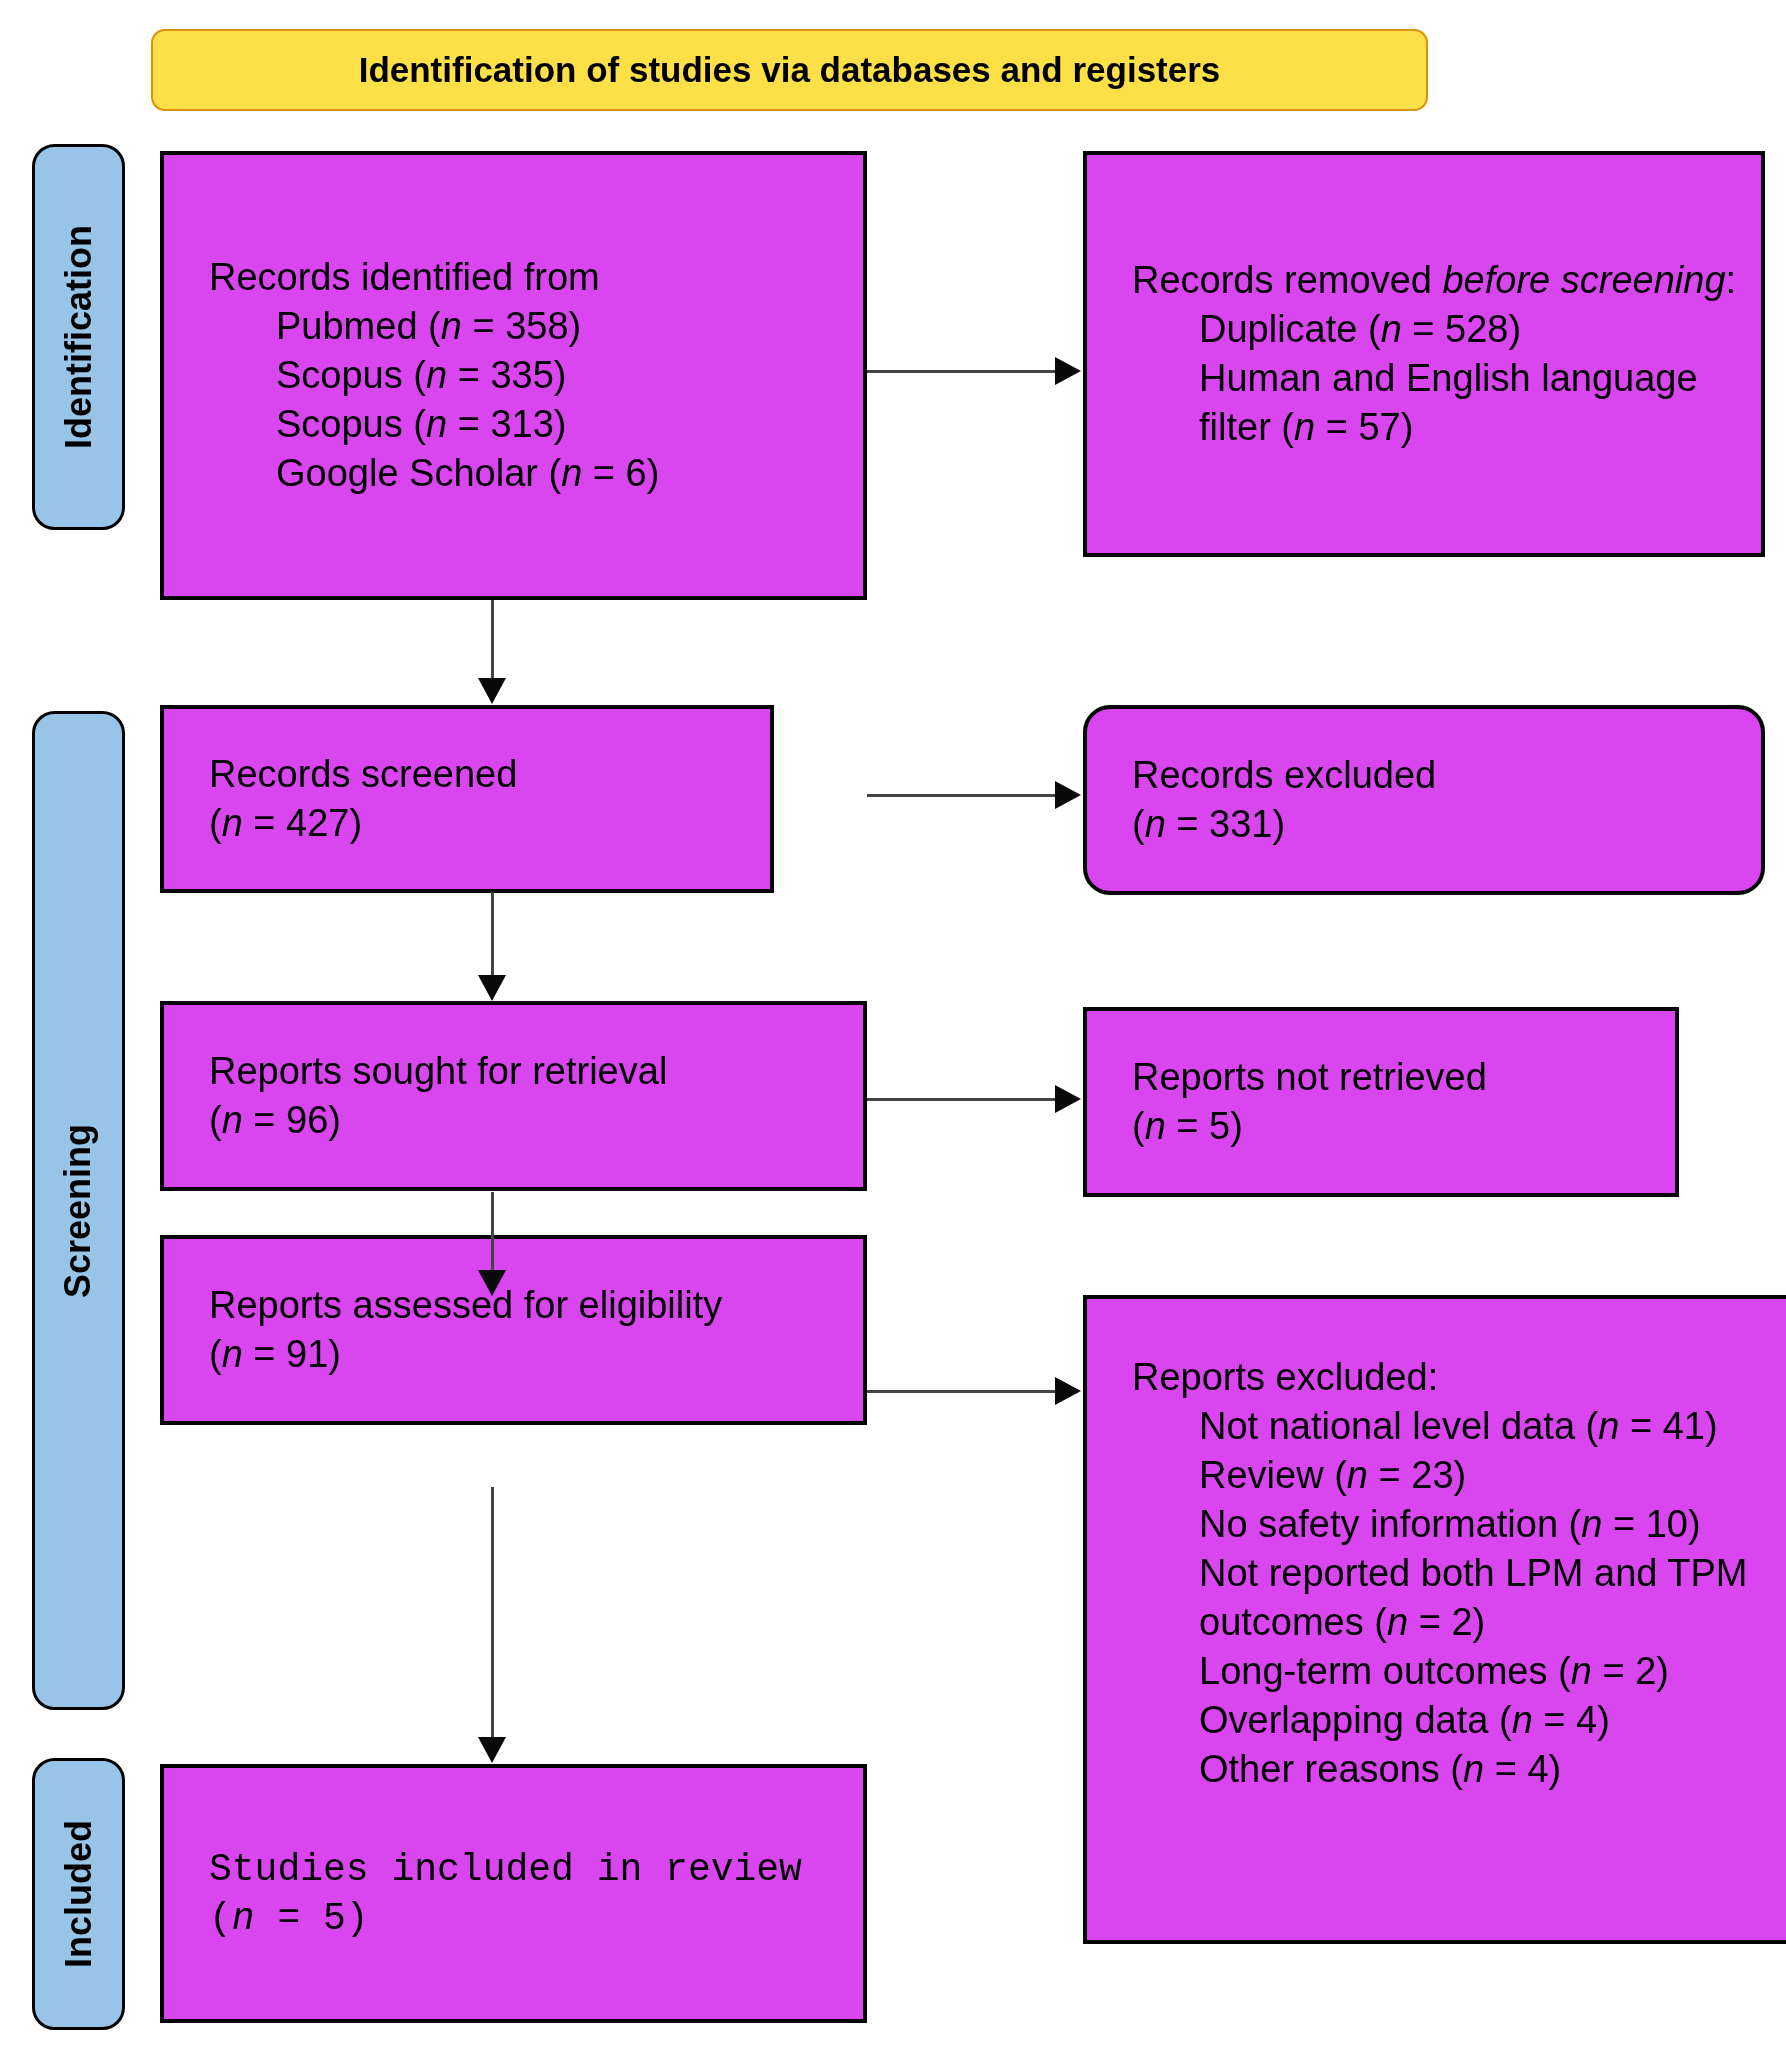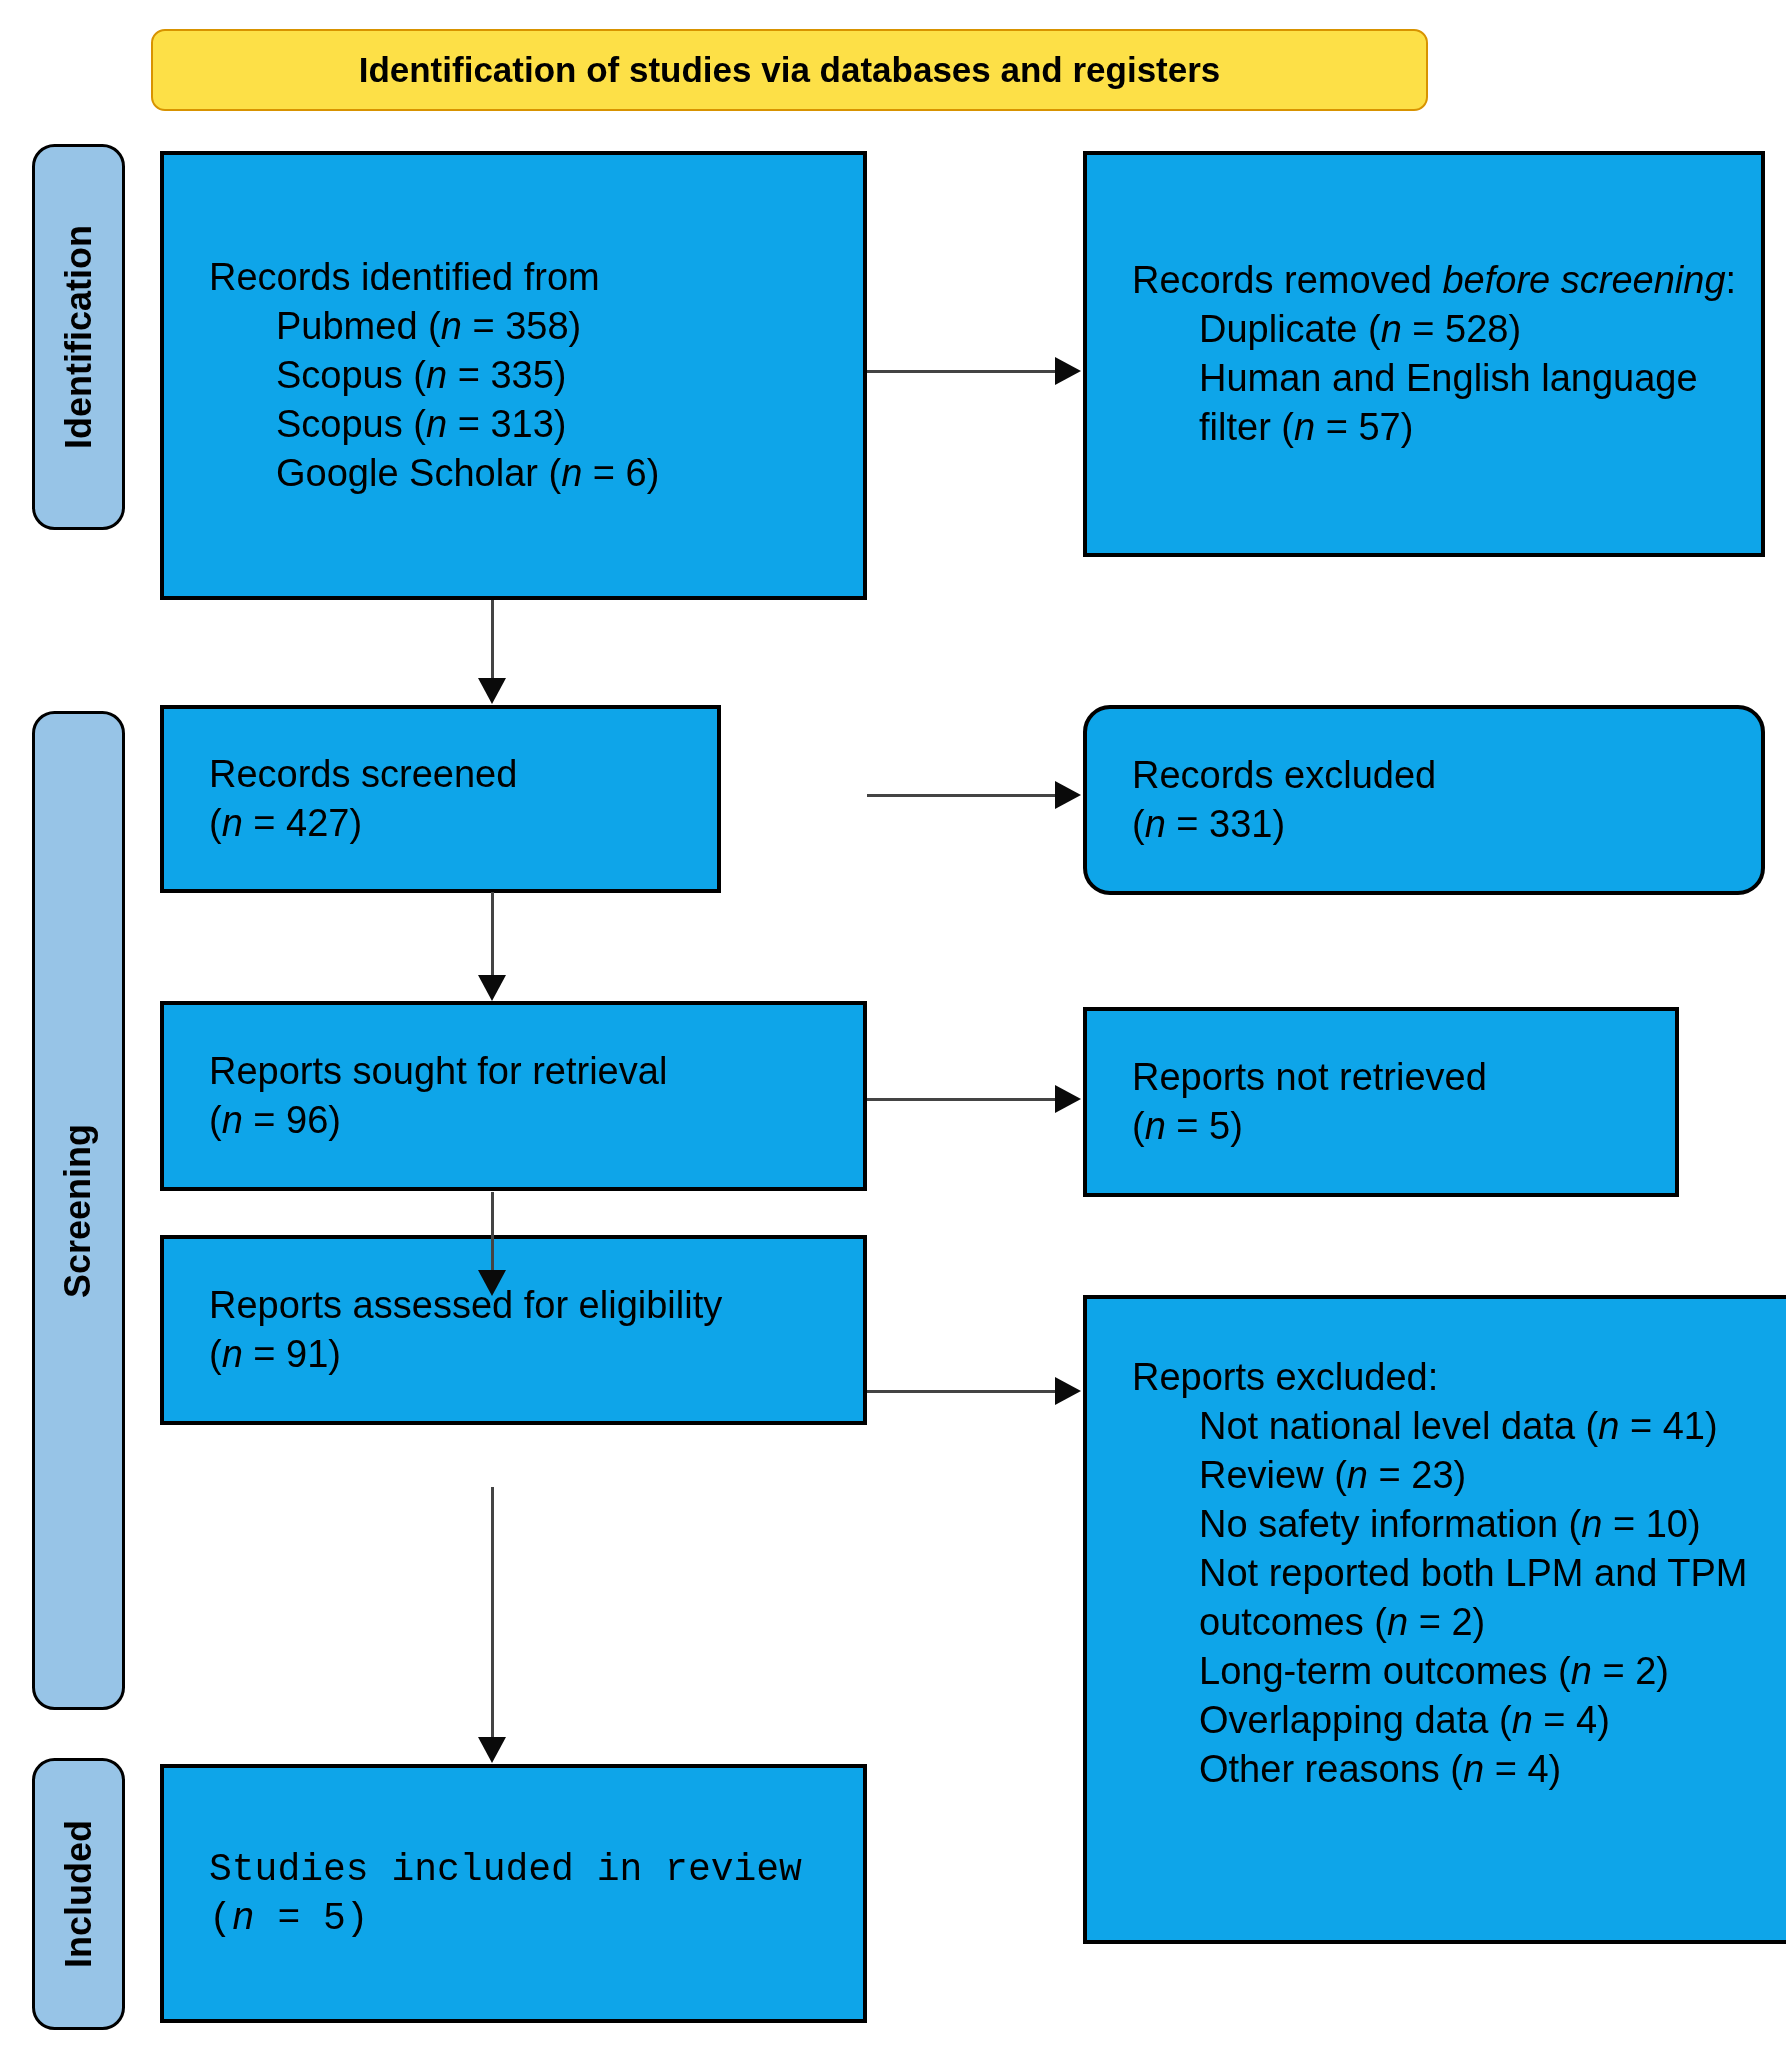--- a/index.html
+++ b/index.html
@@ -30,21 +30,21 @@
     display: flex; align-items: center; justify-content: center;
     overflow: visible;
   }
   .stage-bar .vlabel {
     transform: rotate(-90deg);
     white-space: nowrap;
     font-size: 36px; font-weight: bold;
   }
   .flowbox {
     position: absolute;
-    background: #0ea5e9;
+    background: #d946ef;
     border: 4.3px solid #000000;
     display: flex; flex-direction: column; justify-content: center;
     font-size: 38px; line-height: 49px;
     padding: 8.6px 21.6px 8.6px 45px;
   }
   .flowbox.top-align { justify-content: flex-start; padding-top: 54px; }
   .line { }
   .line.indent { padding-left: 67px; }
   .vline {
     position: absolute;
@@ -92,21 +92,21 @@
   </div>
 
   <div class="flowbox" style="left:160px; top:151px; width:707px; height:449px;">
     <div class="line">Records identified from</div>
     <div class="line indent">Pubmed (<i>n</i> = 358)</div>
     <div class="line indent">Scopus (<i>n</i> = 335)</div>
     <div class="line indent">Scopus (<i>n</i> = 313)</div>
     <div class="line indent">Google Scholar (<i>n</i> = 6)</div>
   </div>
 
-  <div class="flowbox" style="left:160px; top:705px; width:561px; height:188px;">
+  <div class="flowbox" style="left:160px; top:705px; width:614px; height:188px;">
     <div class="line">Records screened</div>
     <div class="line">(<i>n</i> = 427)</div>
   </div>
 
   <div class="flowbox" style="left:160px; top:1001px; width:707px; height:190px;">
     <div class="line">Reports sought for retrieval</div>
     <div class="line">(<i>n</i> = 96)</div>
   </div>
 
   <div class="flowbox" style="left:160px; top:1235px; width:707px; height:190px;">

